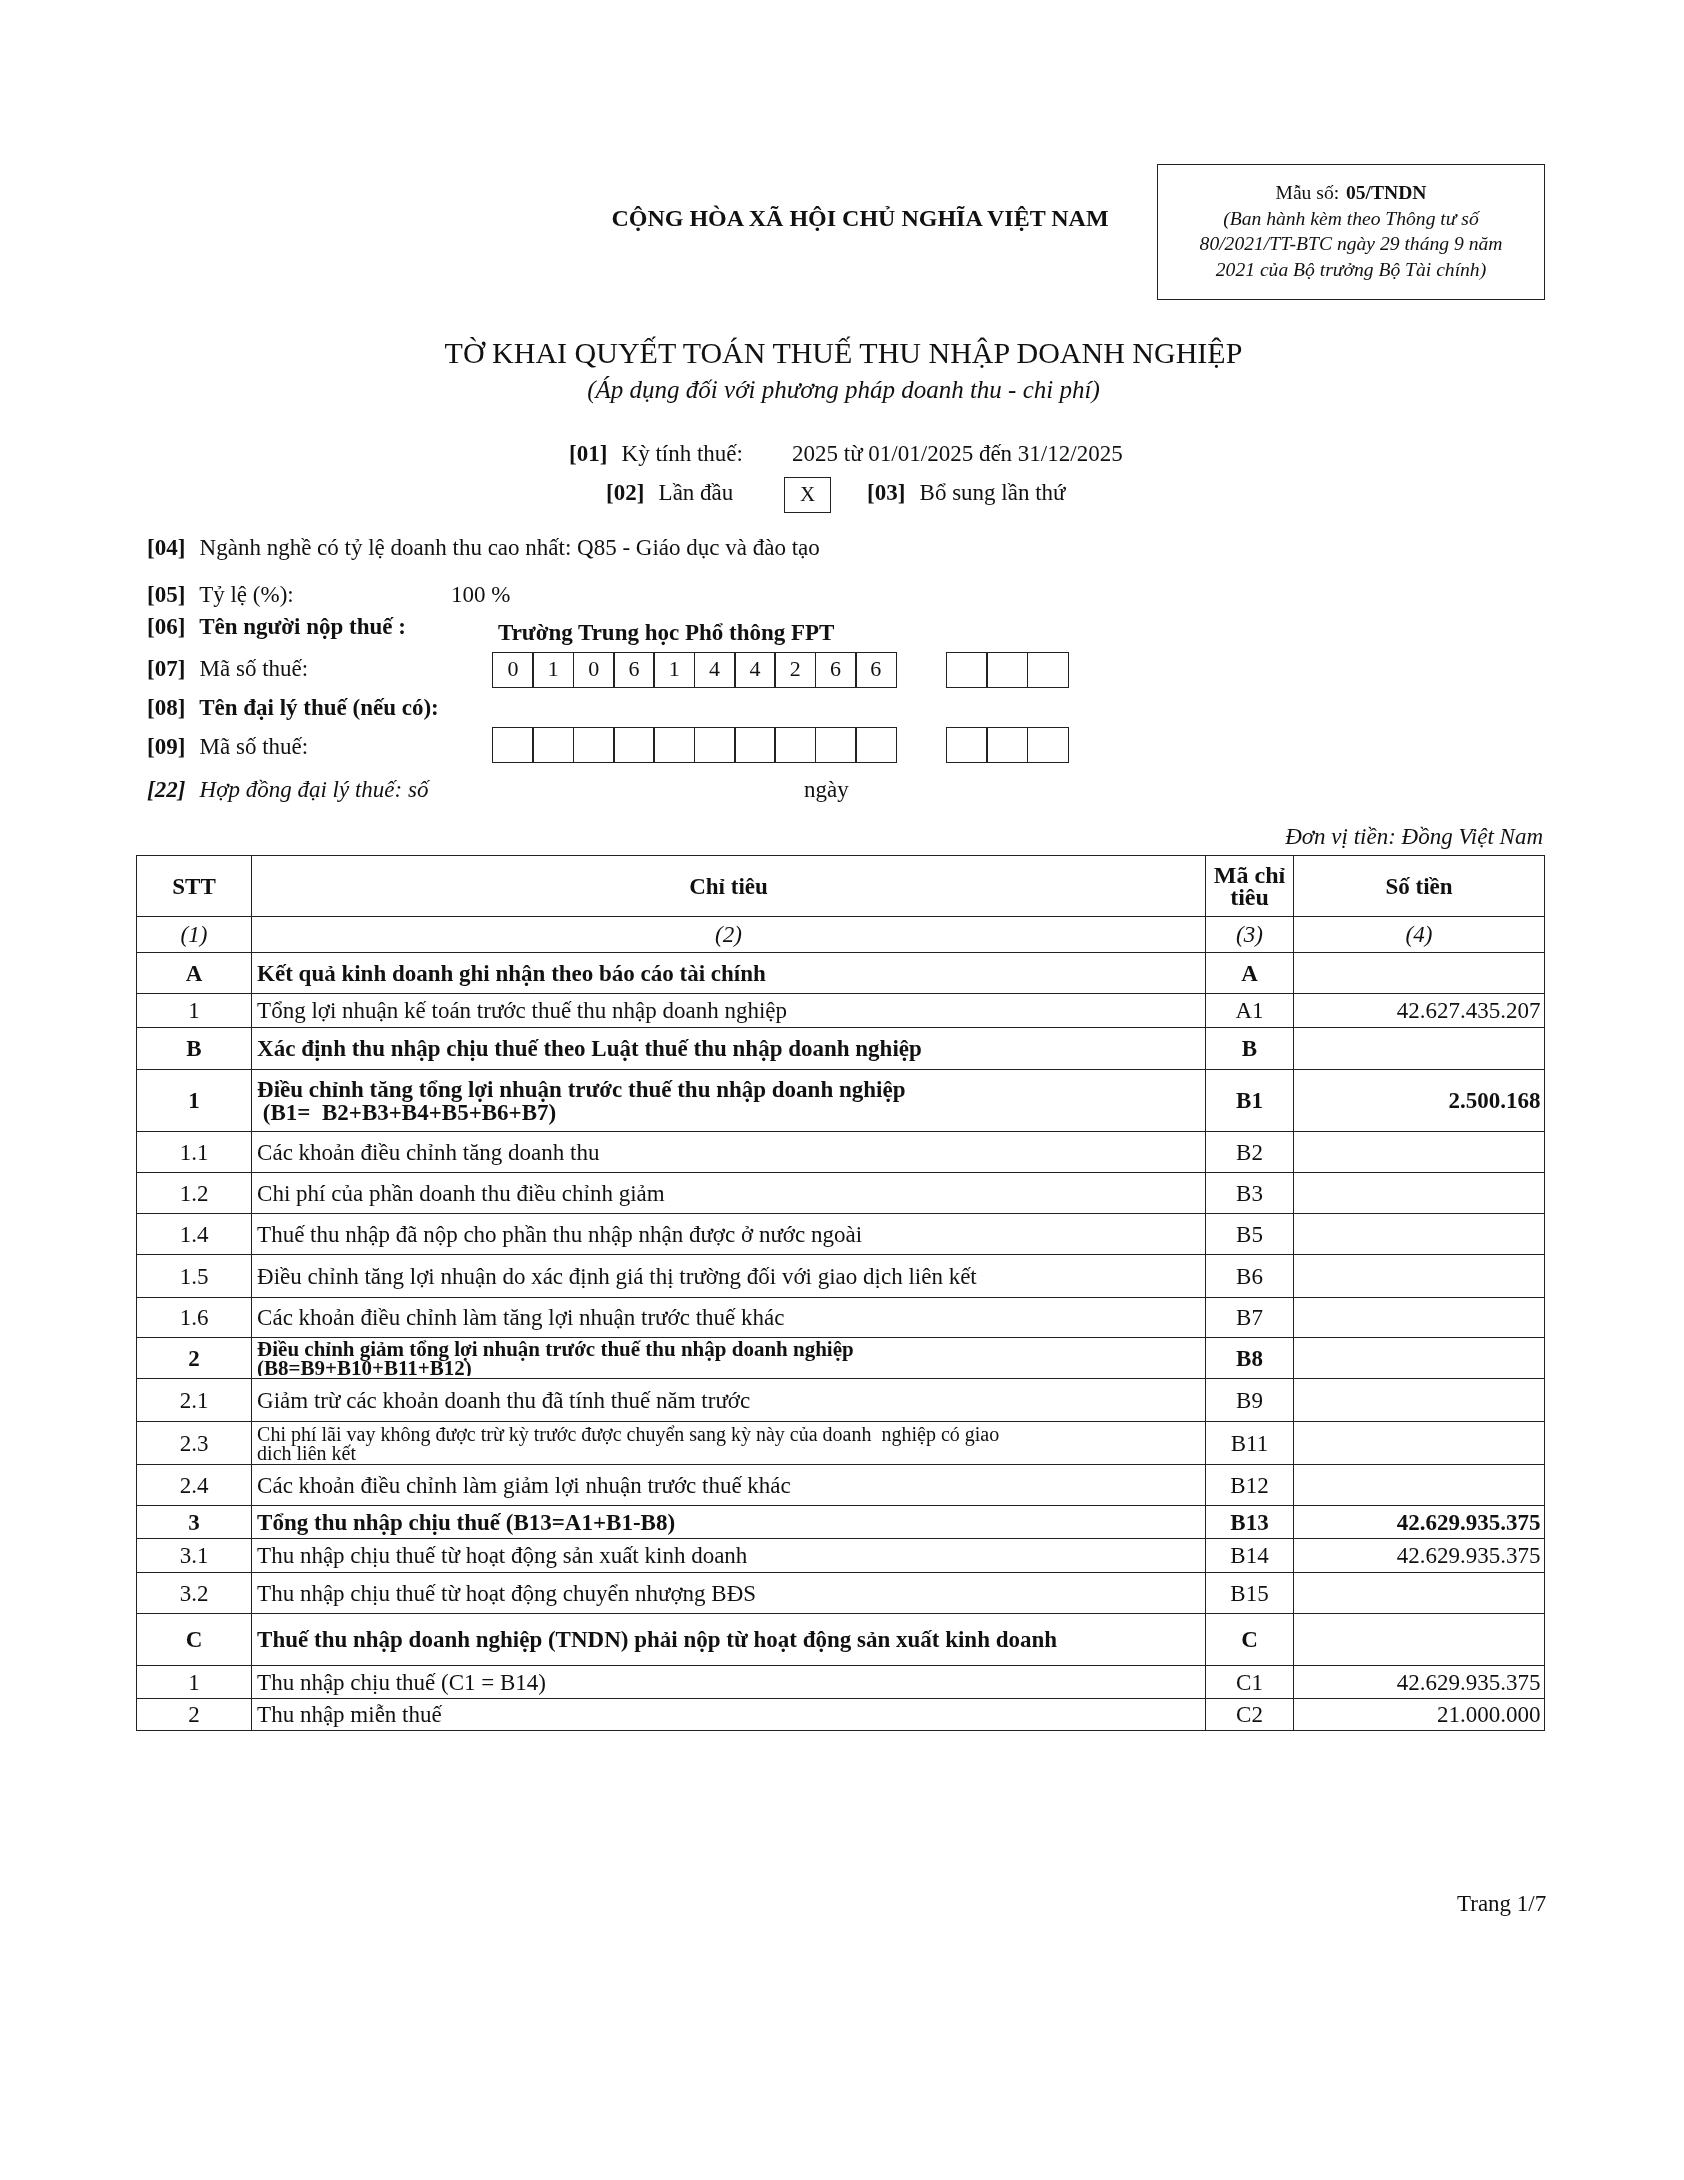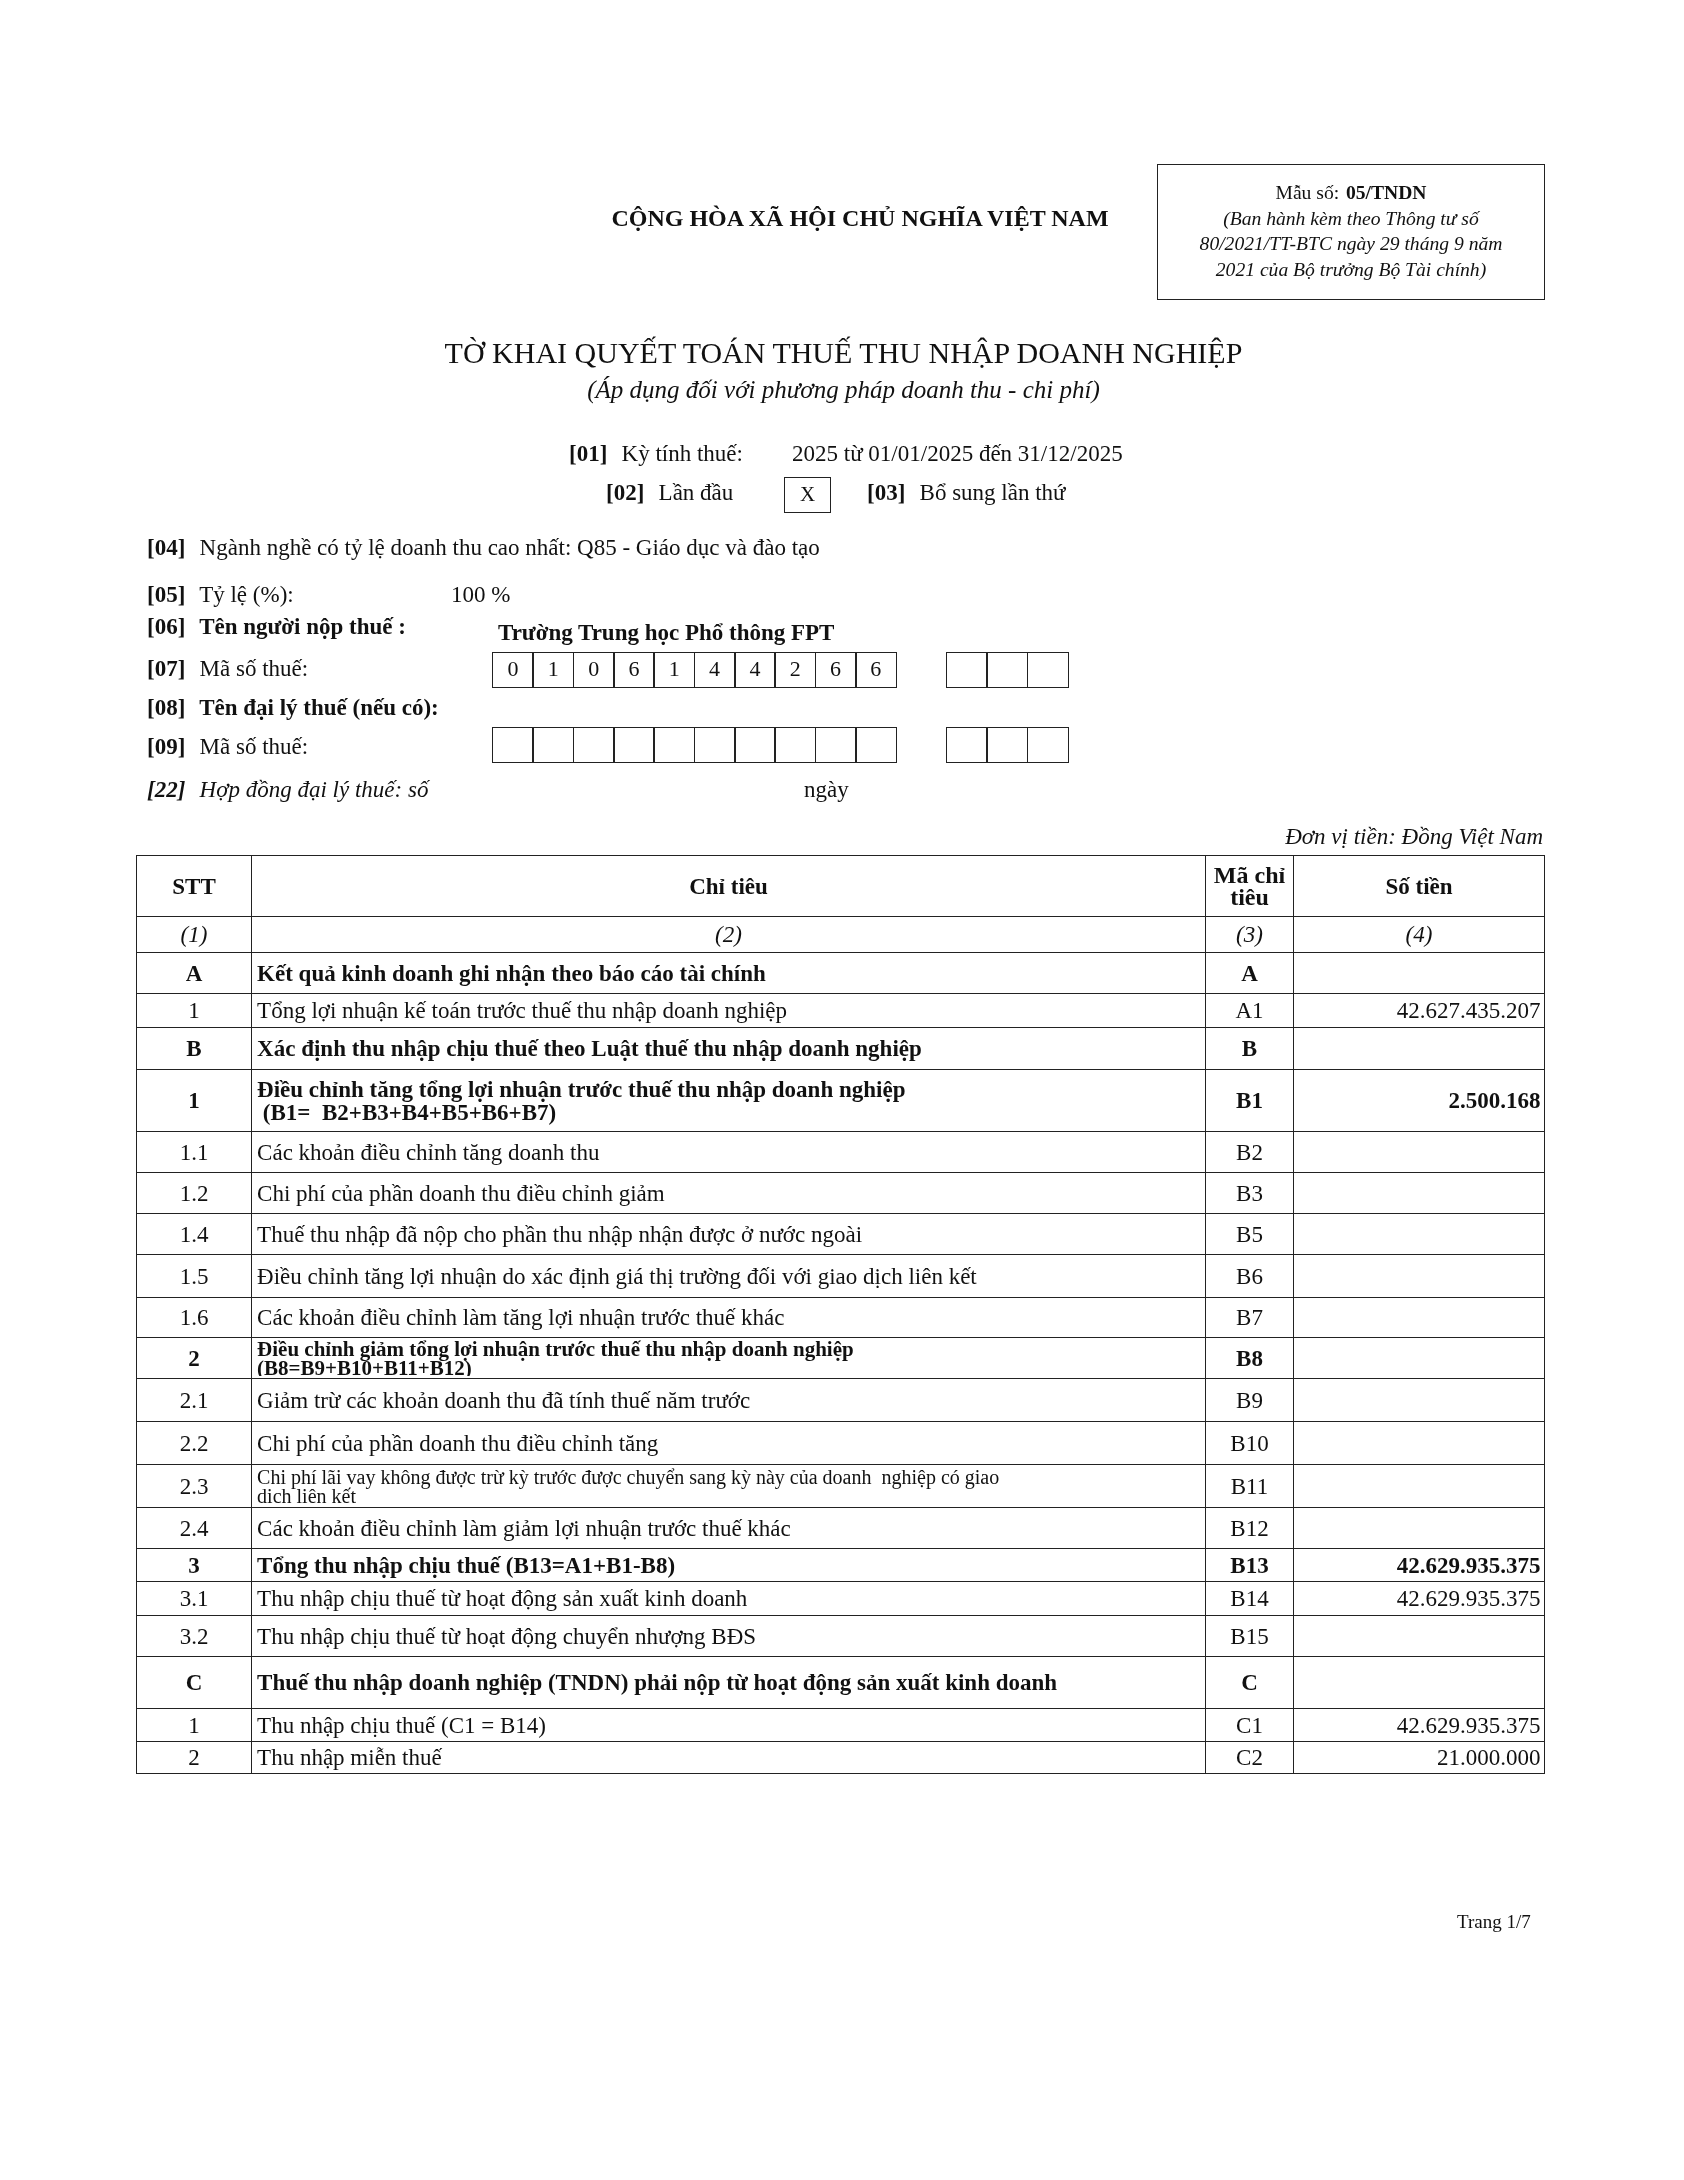--- a/index.html
+++ b/index.html
@@ -51,21 +51,21 @@
   }
   .c-stt { text-align: center; }
   .c-code { text-align: center; }
   .c-amt { text-align: right; padding-right: 3.4px !important; }
   th { font-weight: bold; }
   tr.hdr th { height: 60px; }
   tr.colnum td { font-style: italic; text-align: center; }
   tr.b td { font-weight: bold; }
   .narrow-hdr { font-size: 24px; line-height: 22px !important; }
 
-  .page-num { left: 1457px; top: 1891px; font-size: 19px; margin-top: 20px; }
+  .page-num { left: 1457px; top: 1891px; font-size: 23px; }
 </style>
 </head>
 <body>
 
 <div class="abs form-box">
   <div>
     <span>Mẫu số:</span><span class="code">05/TNDN</span>
   </div>
   <div class="note">(Ban hành kèm theo Thông tư số</div>
   <div class="note">80/2021/TT-BTC ngày 29 tháng 9 năm</div>
@@ -258,26 +258,20 @@
       <td class="c-code">B8</td>
       <td class="c-amt"></td>
     </tr>
     <tr style="height:43px">
       <td class="c-stt">2.1</td>
       <td>Giảm trừ các khoản doanh thu đã tính thuế năm trước</td>
       <td class="c-code">B9</td>
       <td class="c-amt"></td>
     </tr>
     <tr style="height:43px">
-      <td class="c-stt">2.2</td>
-      <td>Chi phí của phần doanh thu điều chỉnh tăng</td>
-      <td class="c-code">B10</td>
-      <td class="c-amt"></td>
-    </tr>
-    <tr style="height:43px">
       <td class="c-stt">2.3</td>
       <td style="line-height:19.6px; font-size:20px">
           <div style="white-space:pre">Chi phí lãi vay không được trừ kỳ trước được chuyển sang kỳ này của doanh  nghiệp có giao</div>
           <div style="height:17px; overflow:hidden">dịch liên kết</div>
         </td>
       <td class="c-code">B11</td>
       <td class="c-amt"></td>
     </tr>
     <tr style="height:41px">
       <td class="c-stt">2.4</td>

